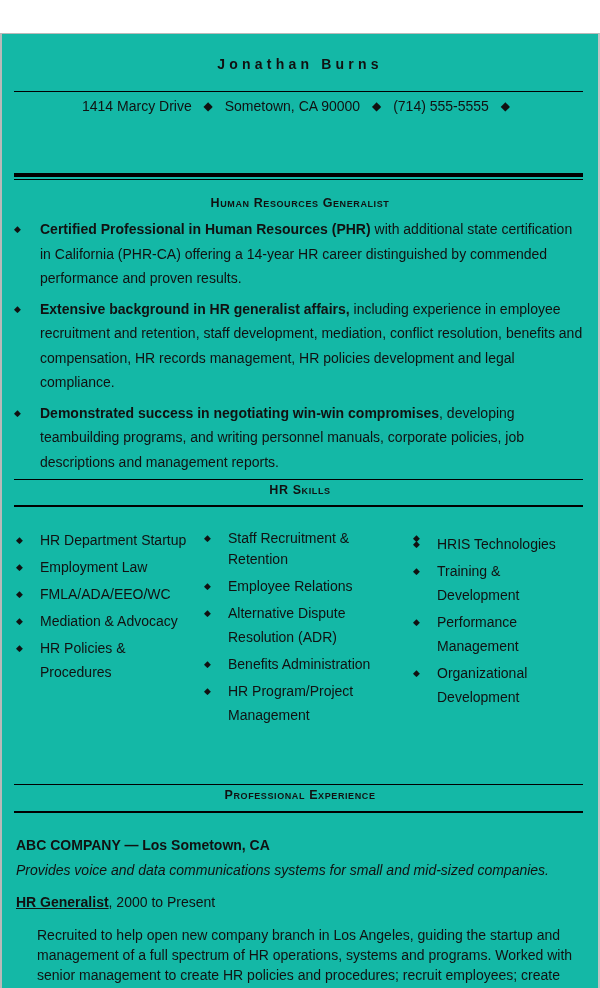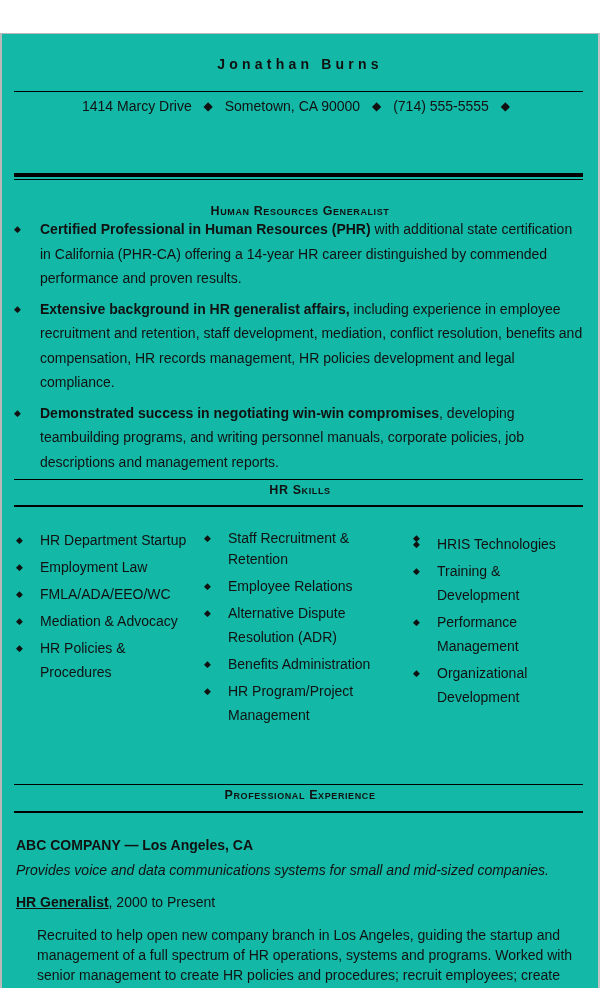--- a/index.html
+++ b/index.html
@@ -53,21 +53,21 @@
     <span class="dia">◆</span>
     <span>Sometown, CA 90000</span>
     <span class="dia">◆</span>
     <span>(714) 555-5555</span>
     <span class="dia">◆</span>
   </div>
 
   <div class="abs rule" style="top:139px;height:4px;"></div>
   <div class="abs rule" style="top:145px;height:1px;"></div>
 
-  <div class="abs section-title" style="top:170px;">Human Resources Generalist</div>
+  <div class="abs section-title" style="top:162px;">Human Resources Generalist</div>
 
   <div class="abs bullet-list" style="top:183px;">
     <div class="summary-item">
       <span class="dot">◆</span><b>Certified Professional in Human Resources (PHR)</b><span> with additional state certification in California (PHR-CA) offering a 14-year HR career distinguished by commended performance and proven results.</span>
     </div>
     <div class="summary-item">
       <span class="dot">◆</span><b>Extensive background in HR generalist affairs,</b><span> including experience in employee recruitment and retention, staff development, mediation, conflict resolution, benefits and compensation, HR records management, HR policies development and legal compliance.</span>
     </div>
     <div class="summary-item">
       <span class="dot">◆</span><b>Demonstrated success in negotiating win-win compromises</b><span>, developing teambuilding programs, and writing personnel manuals, corporate policies, job descriptions and management reports.</span>
@@ -99,20 +99,20 @@
     <div class="skill" style="margin-top:4px;"><span class="dot">◆</span><span>HRIS Technologies</span></div>
     <div class="skill" style="width:100px;"><span class="dot">◆</span><span>Training &amp; Development</span></div>
     <div class="skill" style="width:100px;"><span class="dot">◆</span><span>Performance Management</span></div>
     <div class="skill" style="width:100px;"><span class="dot">◆</span><span>Organizational Development</span></div>
   </div>
 
   <div class="abs rule" style="top:750px;height:1px;"></div>
   <div class="abs section-title" style="top:754px;">Professional Experience</div>
   <div class="abs rule" style="top:777px;height:2px;"></div>
 
-  <div class="abs company">ABC COMPANY — Los Angeles, CA</div>
+  <div class="abs company">ABC COMPANY — Los Sometown, CA</div>
   <div class="abs company-desc">Provides voice and data communications systems for small and mid-sized companies.</div>
   <div class="abs role">
     <u>HR Generalist</u><span>, 2000 to Present</span>
   </div>
   <div class="abs role-desc">Recruited to help open new company branch in Los Angeles, guiding the startup and management of a full spectrum of HR operations, systems and programs. Worked with senior management to create HR policies and procedures; recruit employees; create</div>
 
 </div>
 
 </body></html>

